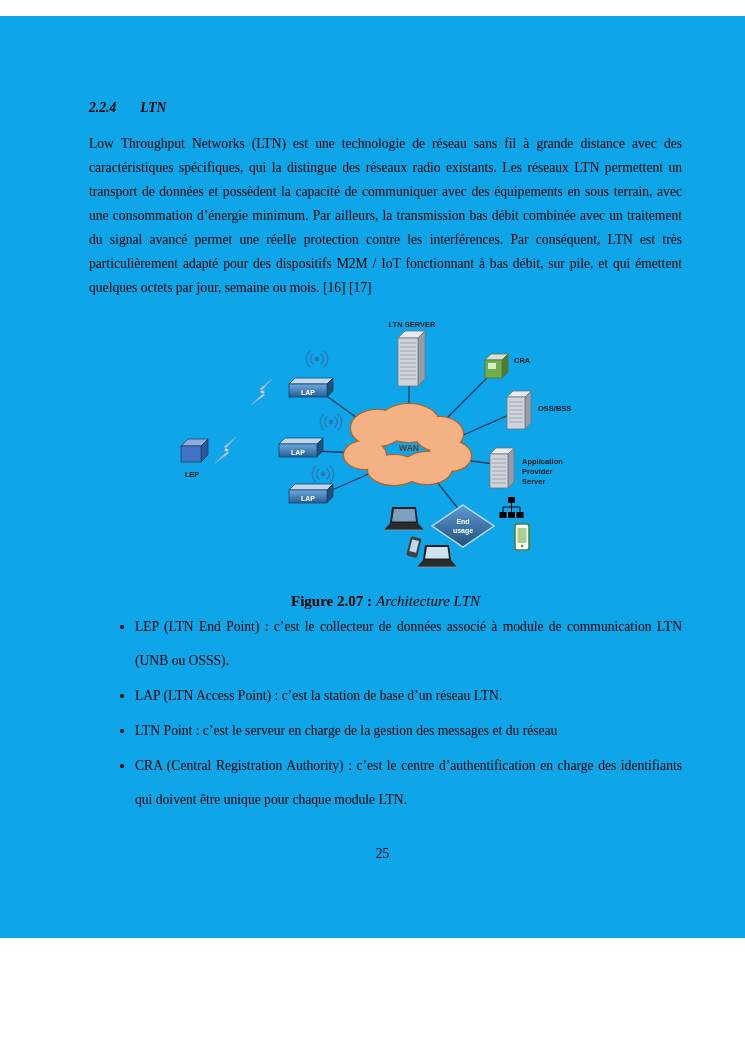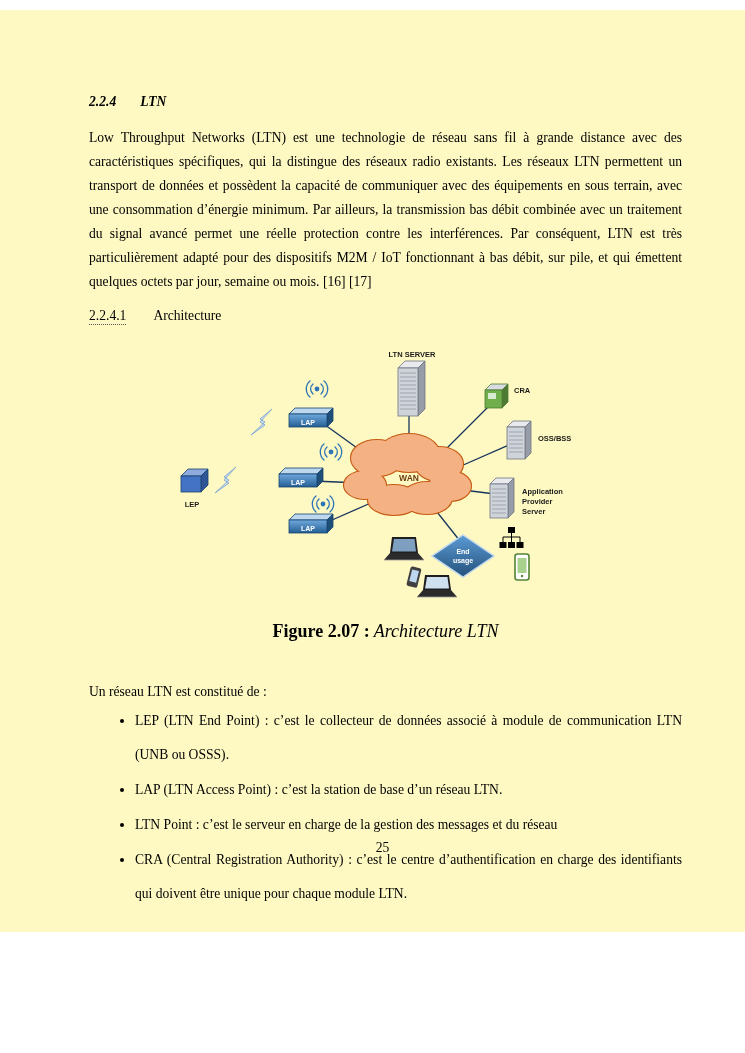--- a/index.html
+++ b/index.html
@@ -1,21 +1,21 @@
 <!DOCTYPE html>
 <html><head>
 <meta charset="utf-8">
 <style>
   * { margin:0; padding:0; box-sizing:border-box; }
   html,body { background:#ffffff; }
   .page {
     position:relative;
     width:745px; height:922px;
-    margin:10px auto;
-    background:#fef9c3;
+    margin:16px auto;
+    background:#0ea5e9;
     padding:84px 63px 0 89px;
     font-family:"Liberation Serif", serif;
     font-size:13.6px;
     color:#000;
     overflow:hidden;
   }
   h2.section-heading {
     font-size:13.6px; font-weight:bold; font-style:italic;
     margin:0 0 16px 0;
   }
@@ -25,21 +25,21 @@
   h3.subsection-heading {
     font-size:13.6px; font-weight:normal; font-style:normal;
     margin:14px 0 20px 0;
   }
   h3 .sub-num { margin-right:27px; border-bottom:1px dotted #555; padding-bottom:1px; }
   p.arch { margin-bottom:16px; }
   figure.fig {
     width:430px; margin:0 auto; text-align:center;
   }
   figcaption {
-    margin-top:10px; font-size:18px; line-height:17px;
+    margin-top:10px; font-size:15px; line-height:17px;
   }
   .cap-label { font-weight:bold; }
   .cap-title { font-style:italic; margin-left:4px; }
   p.list-intro { margin-top:40px; margin-bottom:0; }
   ul.components {
     margin:0; padding-left:46px;
   }
   ul.components li {
     text-align:justify; line-height:34px; margin-bottom:1px;
   }
@@ -65,23 +65,20 @@
 <body>
 
 <div class="page">
 
   <h2 class="section-heading">
     <span class="sec-num">2.2.4</span><span class="sec-title">LTN</span>
   </h2>
 
   <p class="body-text intro">Low Throughput Networks (LTN) est une technologie de réseau sans fil à grande distance avec des caractéristiques spécifiques, qui la distingue des réseaux radio existants. Les réseaux LTN permettent un transport de données et possèdent la capacité de communiquer avec des équipements en sous terrain, avec une consommation d’énergie minimum. Par ailleurs, la transmission bas débit combinée avec un traitement du signal avancé permet une réelle protection contre les interférences. Par conséquent, LTN est très particulièrement adapté pour des dispositifs M2M / IoT fonctionnant à bas débit, sur pile, et qui émettent quelques octets par jour, semaine ou mois. [16] [17]</p>
 
-  <h3 class="subsection-heading">
-    <span class="sub-num">2.2.4.1</span><span>Architecture</span>
-  </h3>
 
 
   <figure class="fig">
     <svg width="430" height="265" viewBox="0 0 430 265" xmlns="http://www.w3.org/2000/svg">
       <defs>
         <linearGradient id="lapGrad" x1="0" y1="0" x2="0" y2="1">
           <stop offset="0" stop-color="#6FA8DC"></stop>
             <stop offset="1" stop-color="#245F94"></stop>
         </linearGradient>
         <linearGradient id="diaGrad" x1="0" y1="0" x2="0" y2="1">
@@ -235,21 +232,20 @@
         <rect x="0" y="0" width="11" height="20" rx="2" fill="#404040"></rect>
         <rect x="2" y="3" width="7" height="12" fill="#BDD7EE"></rect>
       </g>
     </svg>
 
     <figcaption>
       <span class="cap-label">Figure 2.07 :</span><span class="cap-title">Architecture LTN</span>
     </figcaption>
   </figure>
 
-  <p class="body-text list-intro">Un réseau LTN est constitué de :</p>
 
   <ul class="components">
     <li>LEP (LTN End Point) : c’est le collecteur de données associé à module de communication LTN (UNB ou OSSS).</li>
     <li>LAP (LTN Access Point) : c’est la station de base d’un réseau LTN.</li>
     <li>LTN Point : c’est le serveur en charge de la gestion des messages et du réseau</li>
     <li>CRA (Central Registration Authority) : c’est le centre d’authentification en charge des identifiants qui doivent être unique pour chaque module LTN.</li>
   </ul>
 
   <div class="page-number">25</div>
 

